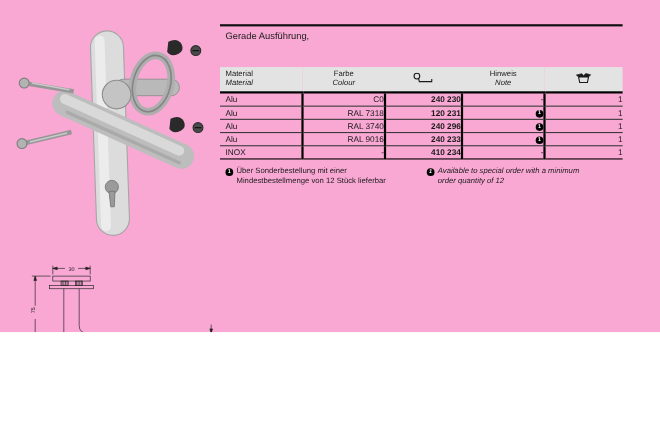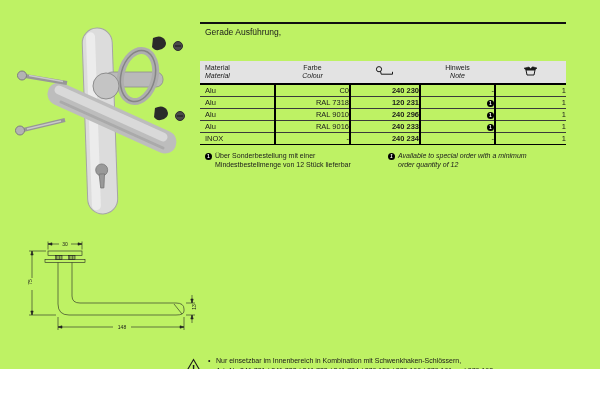--- a/index.html
+++ b/index.html
@@ -1,18 +1,18 @@
 <!DOCTYPE html>
 <html><head>
 <meta charset="utf-8">
 <style>
   * { margin:0; padding:0; box-sizing:border-box; }
   html,body { background:#fff; }
   .page {
-    position:relative; width:600px; height:369px; background:#bef264;
+    position:relative; width:600px; height:302px; background:#f9a8d4;
     font-family:"Liberation Sans", sans-serif; color:#1a1a1a; overflow:hidden;
   }
   svg text { font-family:"Liberation Sans", sans-serif; }
 
   
   .photo { position:absolute; left:5px; top:12px; width:190px; height:205px; }
 
   
   .toprule { position:absolute; left:200px; top:22px; width:366px; height:2px; background:#111; }
 
@@ -168,36 +168,36 @@
         </tr>
         <tr>
           <td class="c1">Alu</td>
           <td>RAL 7318</td>
           <td class="art">120 231</td>
           <td><span class="circled">1</span></td>
           <td>1</td>
         </tr>
         <tr>
           <td class="c1">Alu</td>
-          <td>RAL 9010</td>
+          <td>RAL 3740</td>
           <td class="art">240 296</td>
           <td><span class="circled">1</span></td>
           <td>1</td>
         </tr>
         <tr>
           <td class="c1">Alu</td>
           <td>RAL 9016</td>
           <td class="art">240 233</td>
           <td><span class="circled">1</span></td>
           <td>1</td>
         </tr>
         <tr>
           <td class="c1">INOX</td>
           <td>-</td>
-          <td class="art">240 234</td>
+          <td class="art">410 234</td>
           <td>-</td>
           <td>1</td>
         </tr>
       </tbody>
     </table>
   </div>
 
   <div class="footnotes">
     <div class="fn fn-de">
       <span class="circled">1</span>

